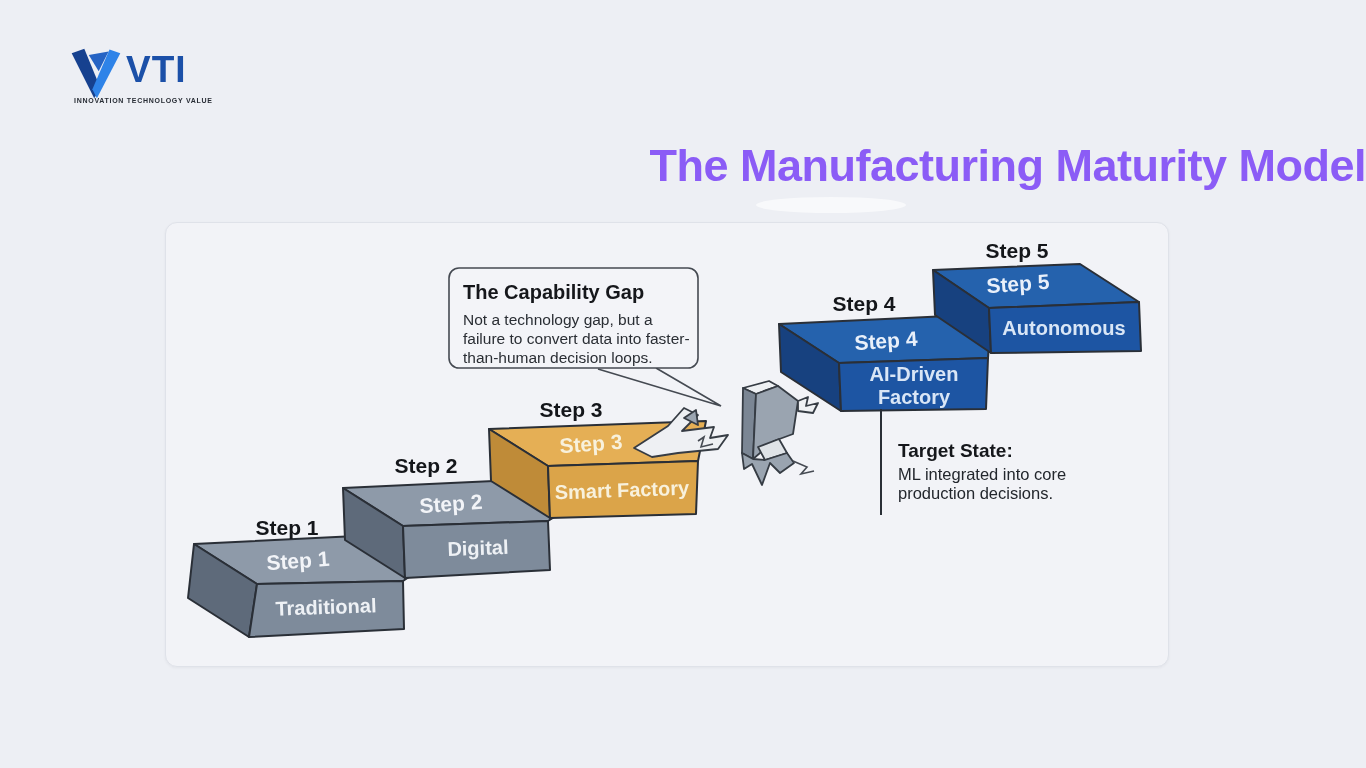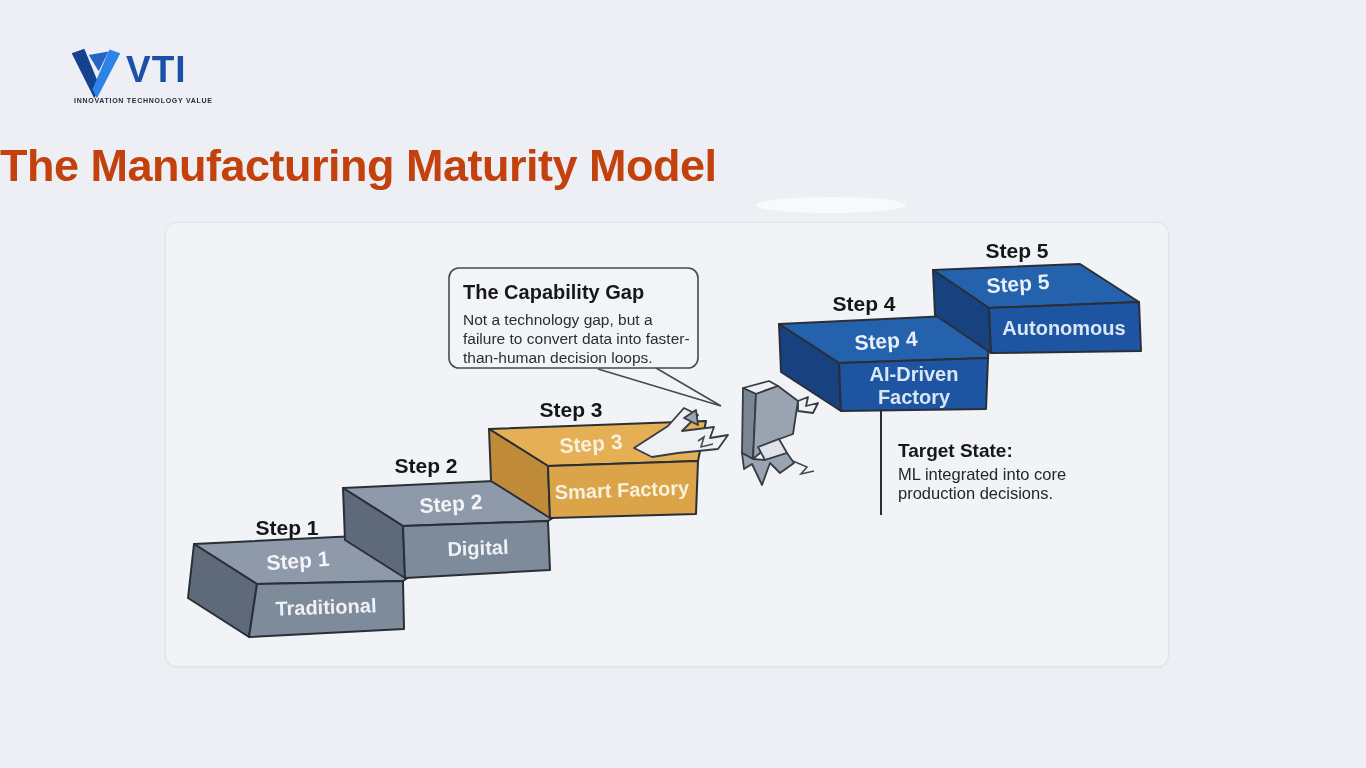--- a/index.html
+++ b/index.html
@@ -8,22 +8,22 @@
     background:#edeff4;font-family:"Liberation Sans",sans-serif;
   }
   
   .logo{position:absolute;top:44px;left:68px;width:200px;height:64px;}
   .logo-mark{position:absolute;top:2px;left:0;}
   .logo-text{position:absolute;top:6px;left:58px;font-size:37px;font-weight:bold;
     letter-spacing:1px;color:#1b50a8;line-height:40px;}
   .logo-tagline{position:absolute;top:53px;left:6px;font-size:7px;font-weight:bold;
     letter-spacing:.72px;color:#272c34;white-space:nowrap;}
   
-  .title{position:absolute;top:140px;left:0;width:100%;text-align:left;
-    font-size:45px;font-weight:bold;color:#c2410c;letter-spacing:-.5px;}
+  .title{position:absolute;top:140px;left:0;width:100%;text-align:right;
+    font-size:45px;font-weight:bold;color:#8b5cf6;letter-spacing:-.5px;}
   
   .smudge{position:absolute;top:197px;left:756px;width:150px;height:16px;
     border-radius:50%;background:rgba(255,255,255,.6);}
   
   .panel{position:absolute;top:222px;left:165px;width:1002px;height:443px;
     background:#f2f3f7;border:1px solid #dfe2e9;border-radius:12px;
     box-shadow:0 1px 3px rgba(40,45,60,.05);}
   .panel svg{position:absolute;top:0;left:0;}
   
   text{font-family:"Liberation Sans",sans-serif;}

